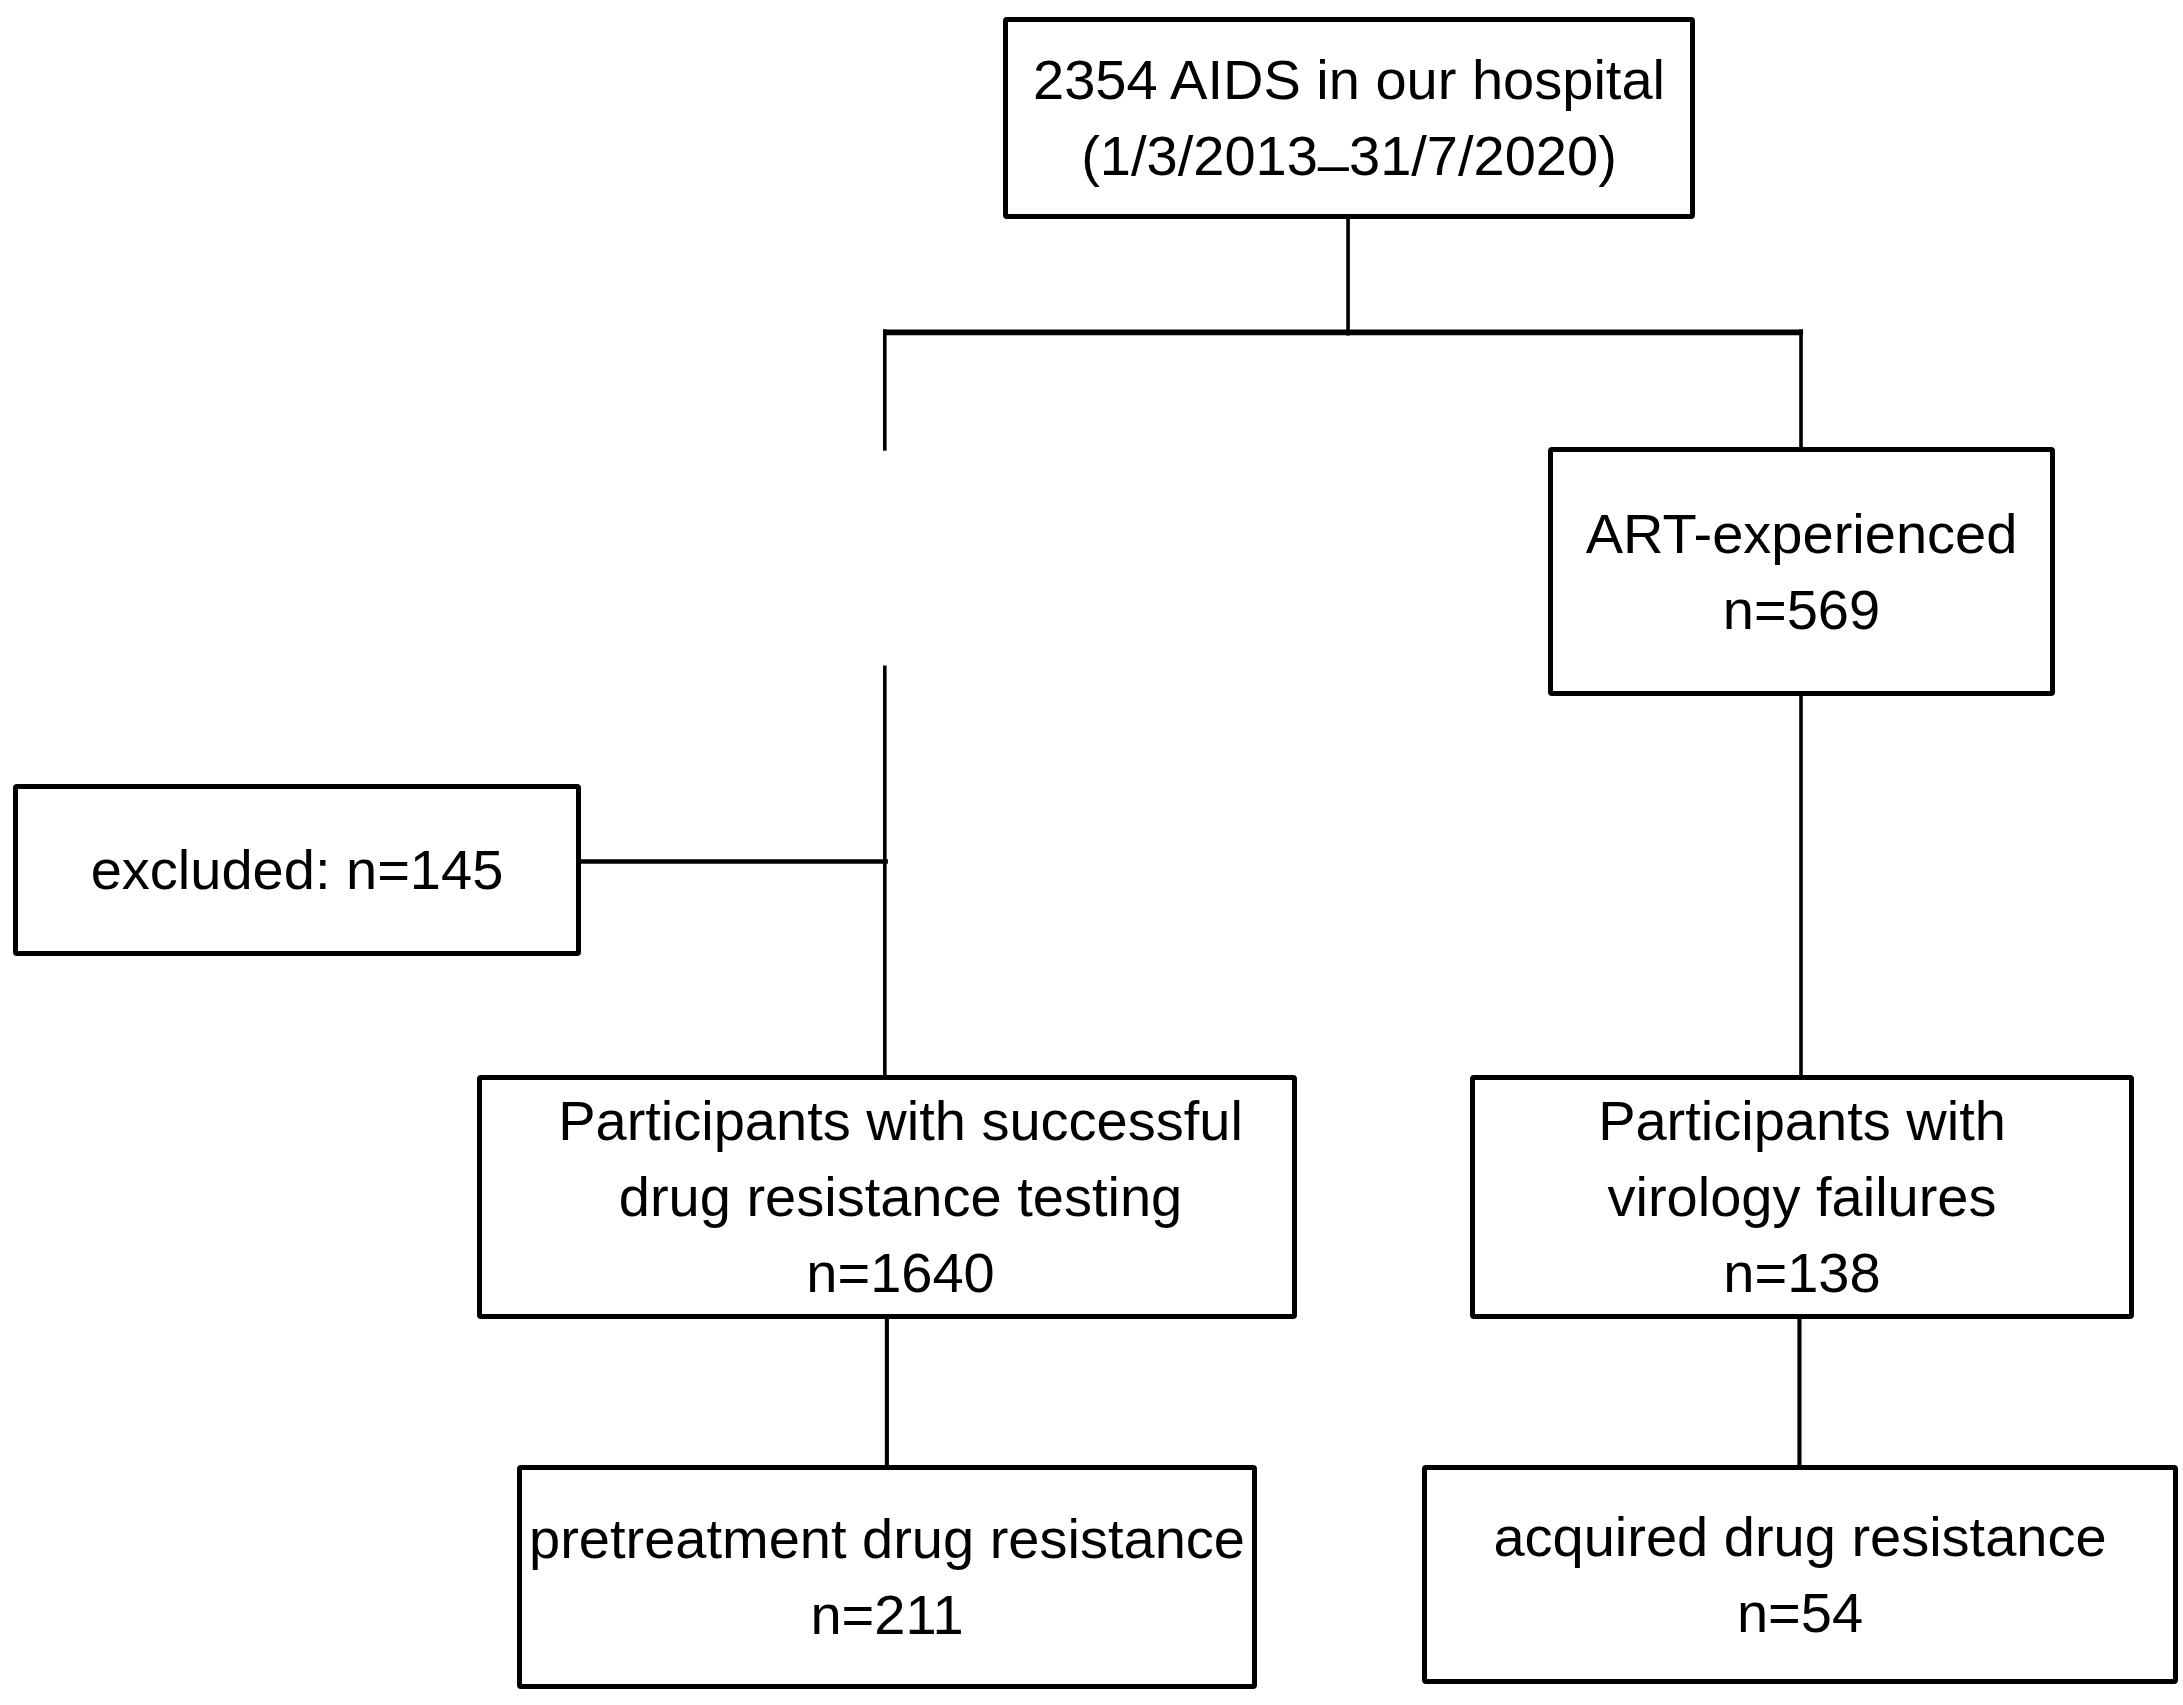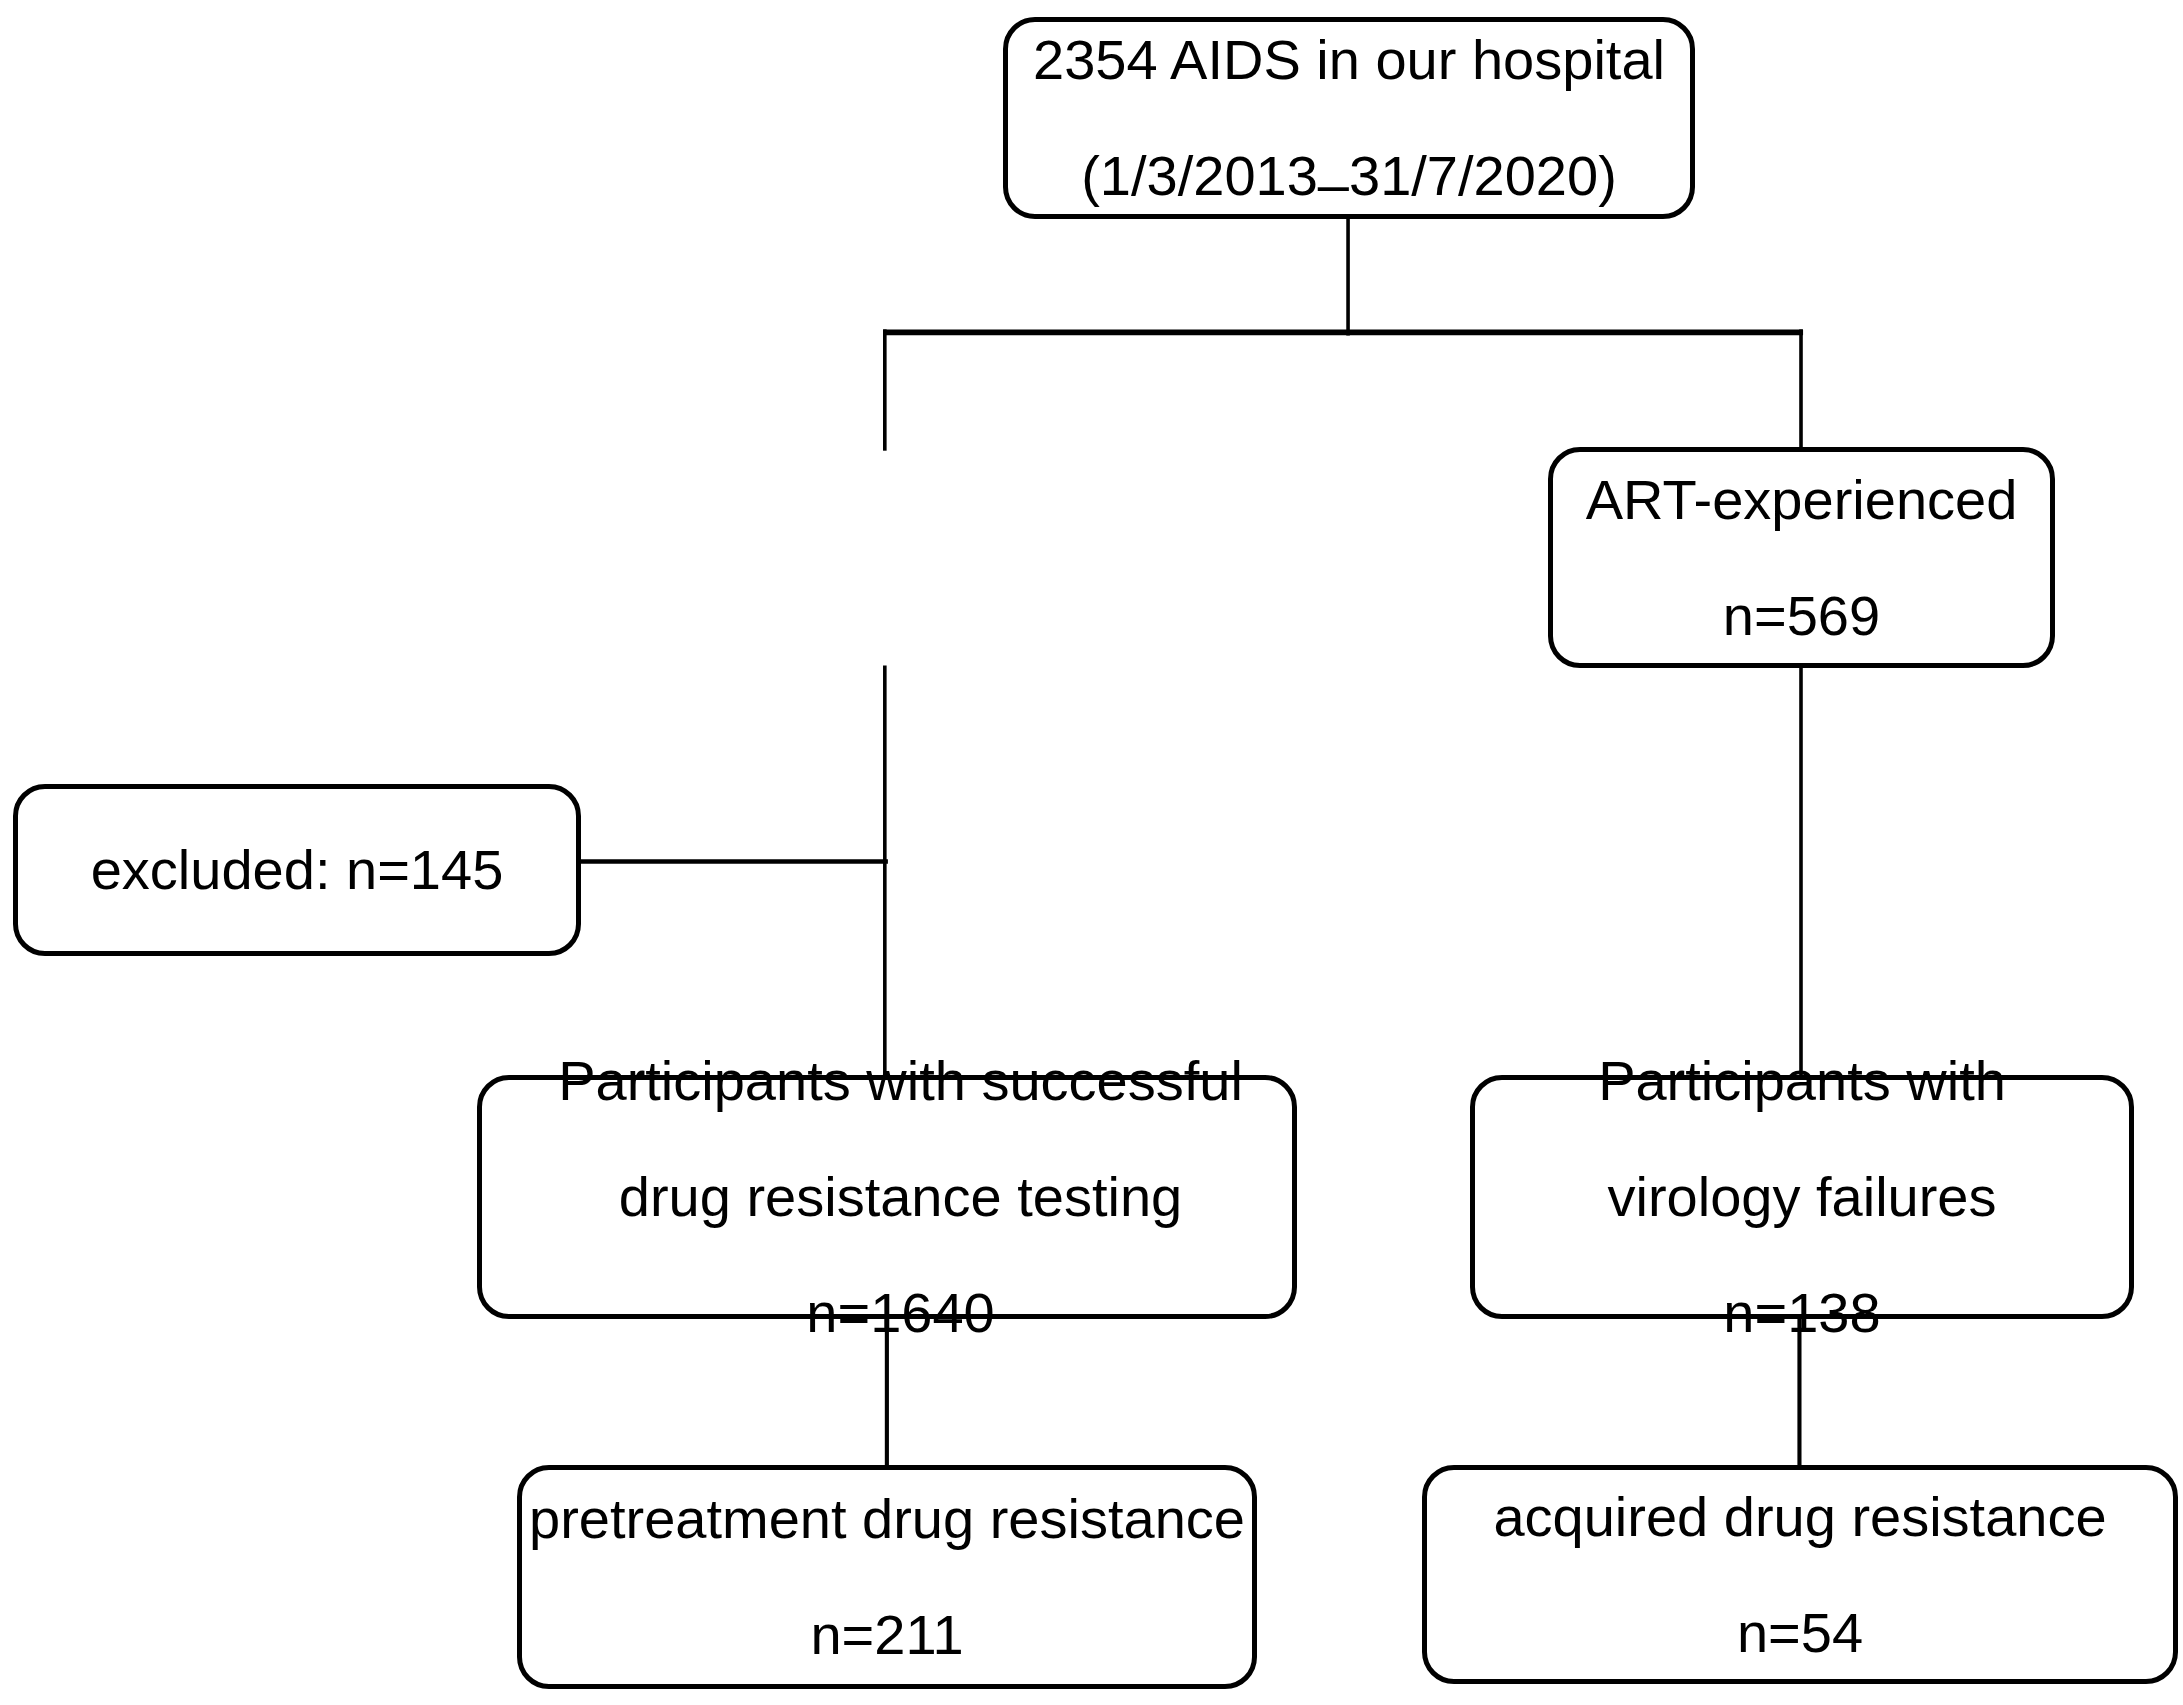--- a/index.html
+++ b/index.html
@@ -21,43 +21,42 @@
     left: 0;
     top: 0;
     width: 2183px;
     height: 1706px;
   }
   .box {
     position: absolute;
     box-sizing: border-box;
     background: #ffffff;
     border: 5.7px solid #000000;
-    border-radius: 32px;
+    border-radius: 4px;
     display: flex;
     flex-direction: column;
     align-items: center;
     justify-content: center;
     text-align: center;
     font-size: 56px;
     line-height: 76px;
     color: #000000;
-    gap: 40px;
   }
   .line {
     white-space: nowrap;
   }
   .low-dash {
     display: inline-block;
     position: relative;
     top: 0.14em;
   }
   
   #box-total        { left: 1003px; top: 17px;   width: 692px; height: 202px; }
   #box-art-naive    { left: 631px; top: 447px;  width: 507px;  height: 221px; }
-  #box-art-exp      { left: 1548px; top: 447px;  width: 507px;  height: 221px; }
+  #box-art-exp      { left: 1548px; top: 447px;  width: 507px;  height: 249px; }
   #box-excluded     { left: 13px;   top: 784px; width: 568px; height: 172px; }
   #box-drt          { left: 477px;  top: 1075px; width: 820px; height: 244px; padding-left: 27px; }
   #box-virology     { left: 1470px; top: 1075px; width: 664px; height: 244px; }
   #box-pretreatment { left: 517px; top: 1465px; width: 740px; height: 224px; }
   #box-acquired     { left: 1422px; top: 1465px; width: 756px; height: 219px; }
 </style>
 </head>
 <body>
 
 <div id="canvas">

